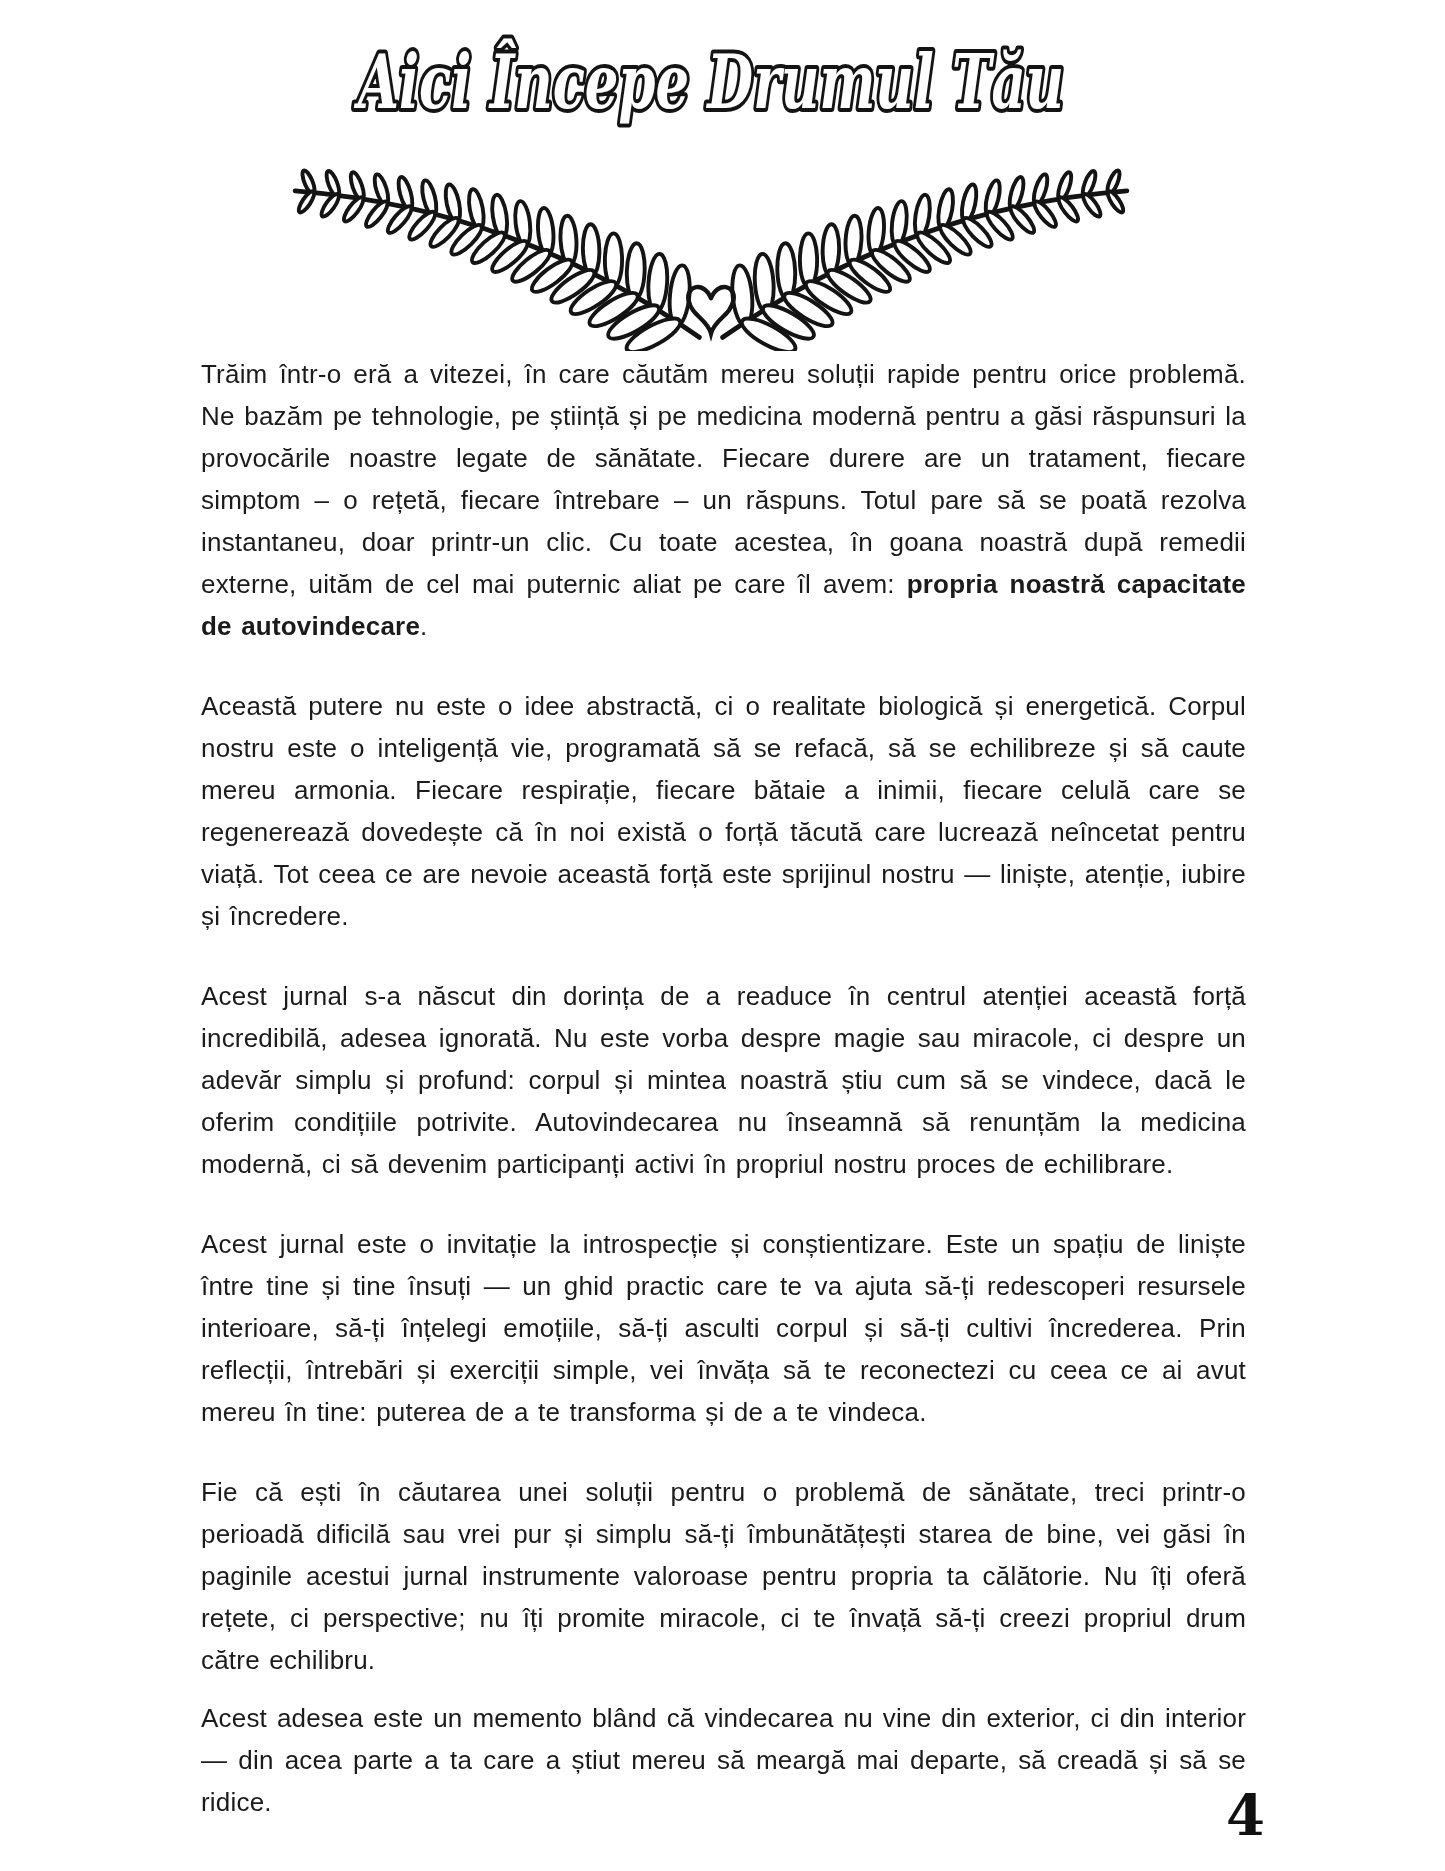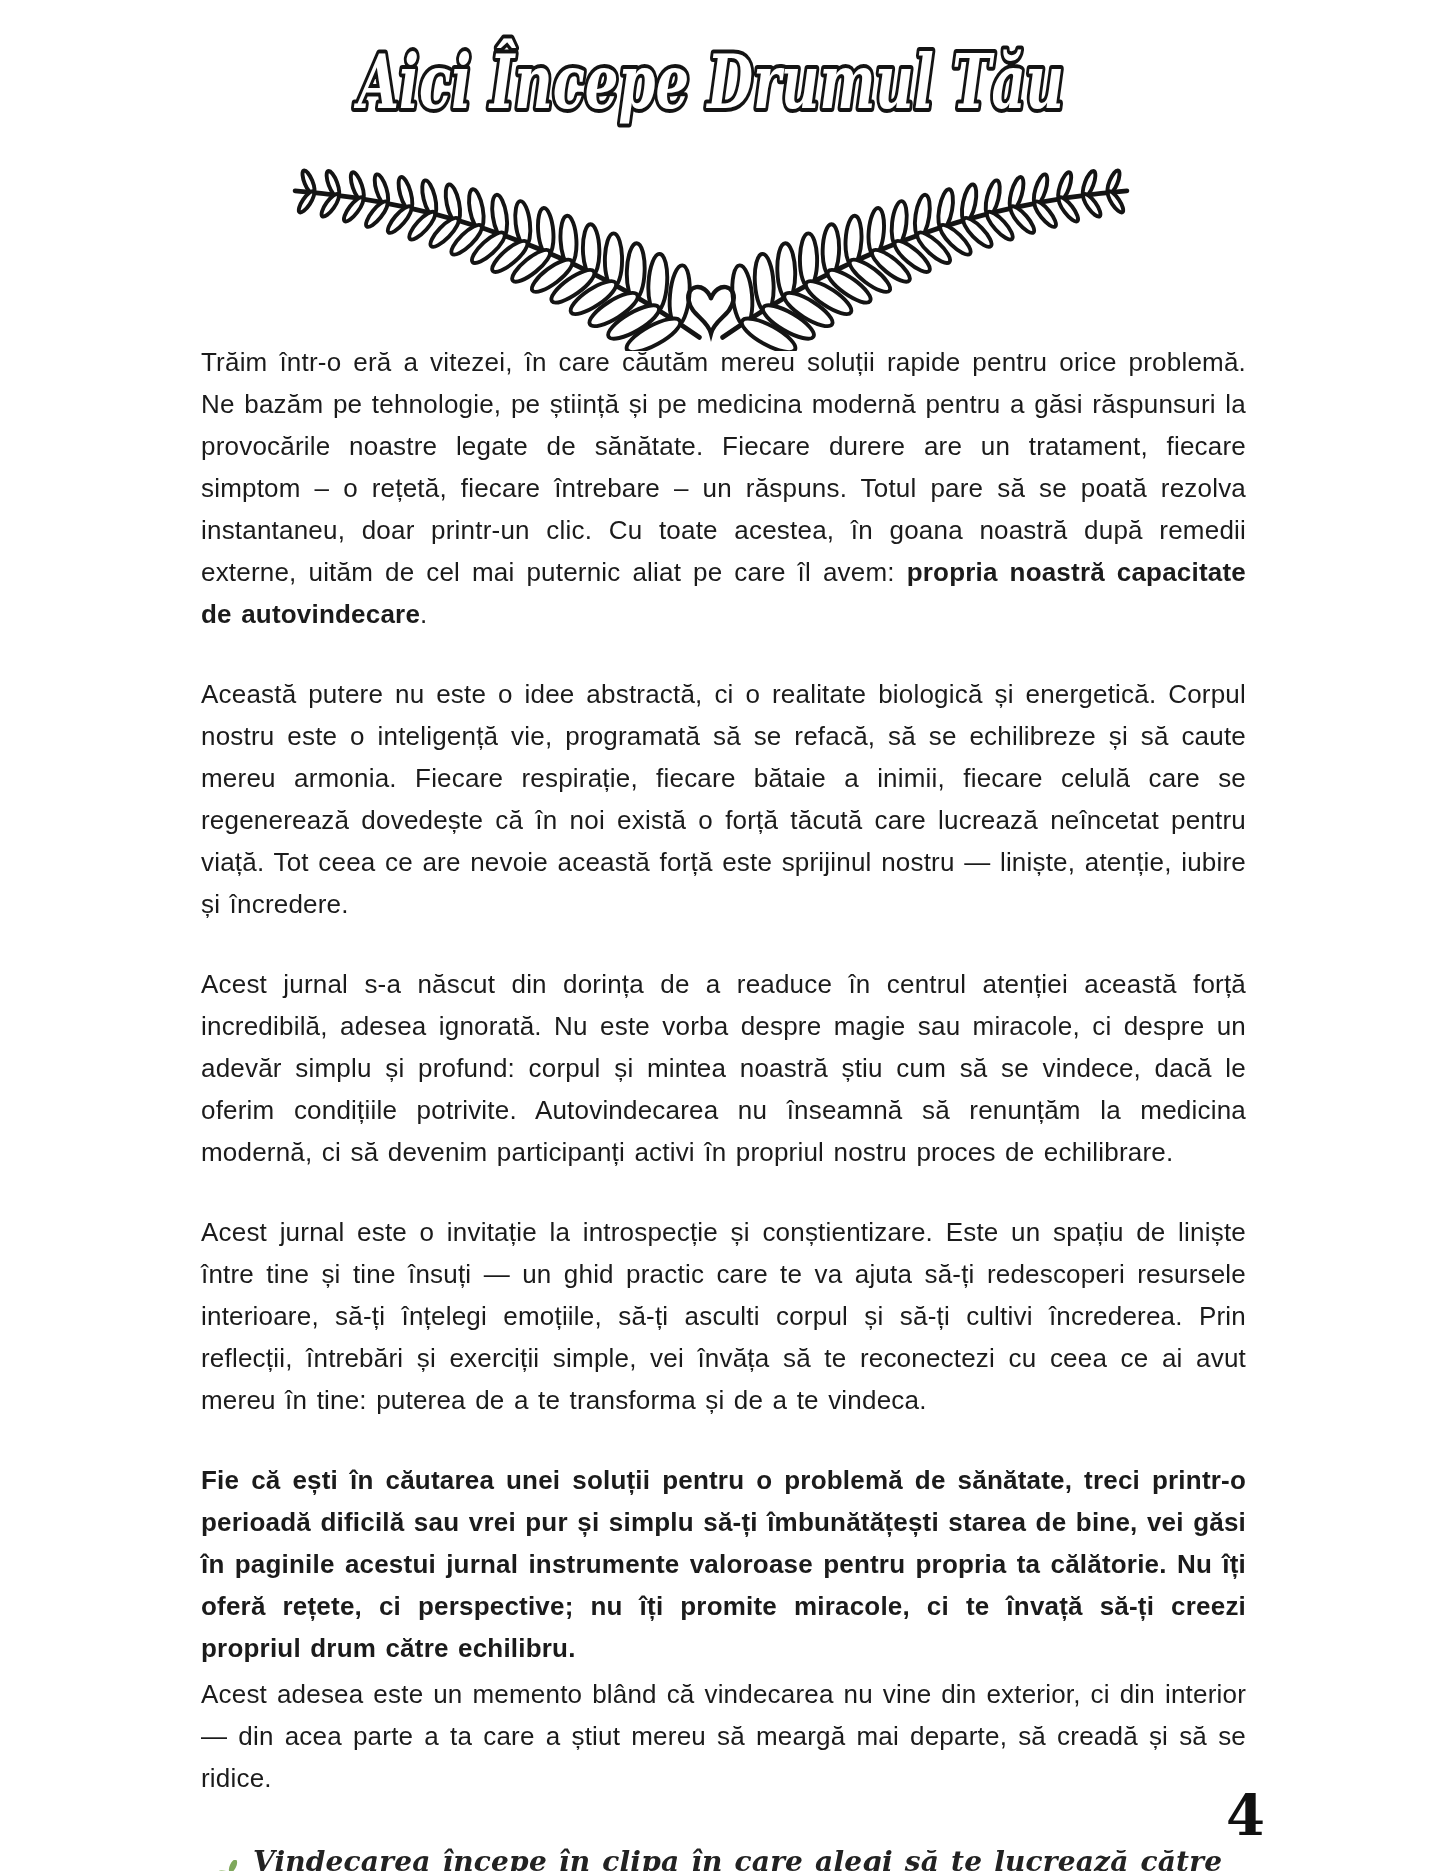--- a/index.html
+++ b/index.html
@@ -22,22 +22,22 @@
   .title-svg { display: block; margin: 0 auto; }
   .ornament { display: block; margin: 14px auto 0 auto; }
   .content {
     margin: -14px 93px 0 95px;
     font-size: 26px;
     line-height: 42px;
     letter-spacing: 0.2px;
     text-align: justify;
     word-spacing: 2px;
   }
-  .content p { margin: 4px 0 38px 0; }
-  .content p.no-gap { margin-bottom: 0; font-weight: bold; }
+  .content p { margin: 16px 0 38px 0; }
+  .content p.no-gap { margin-bottom: 0; }
   .content b { font-weight: bold; }
   .quote {
     display: flex;
     align-items: center;
     gap: 12px;
     margin: 42px 0 0 2px;
     text-align: left;
   }
   .quote-text {
     font-family: "DejaVu Serif", serif;

